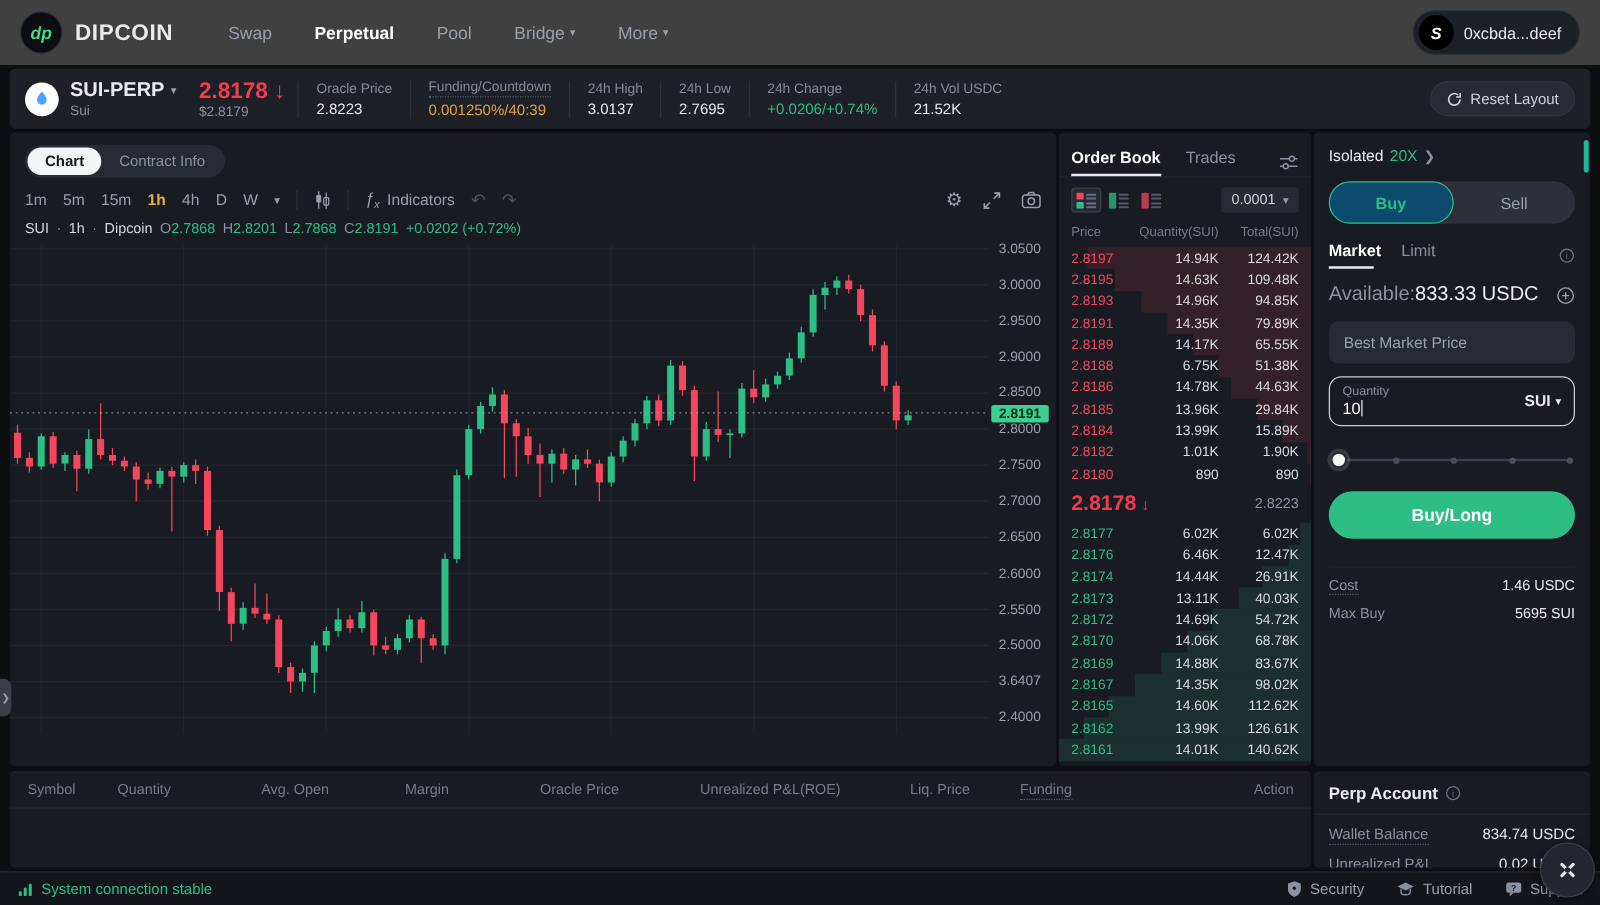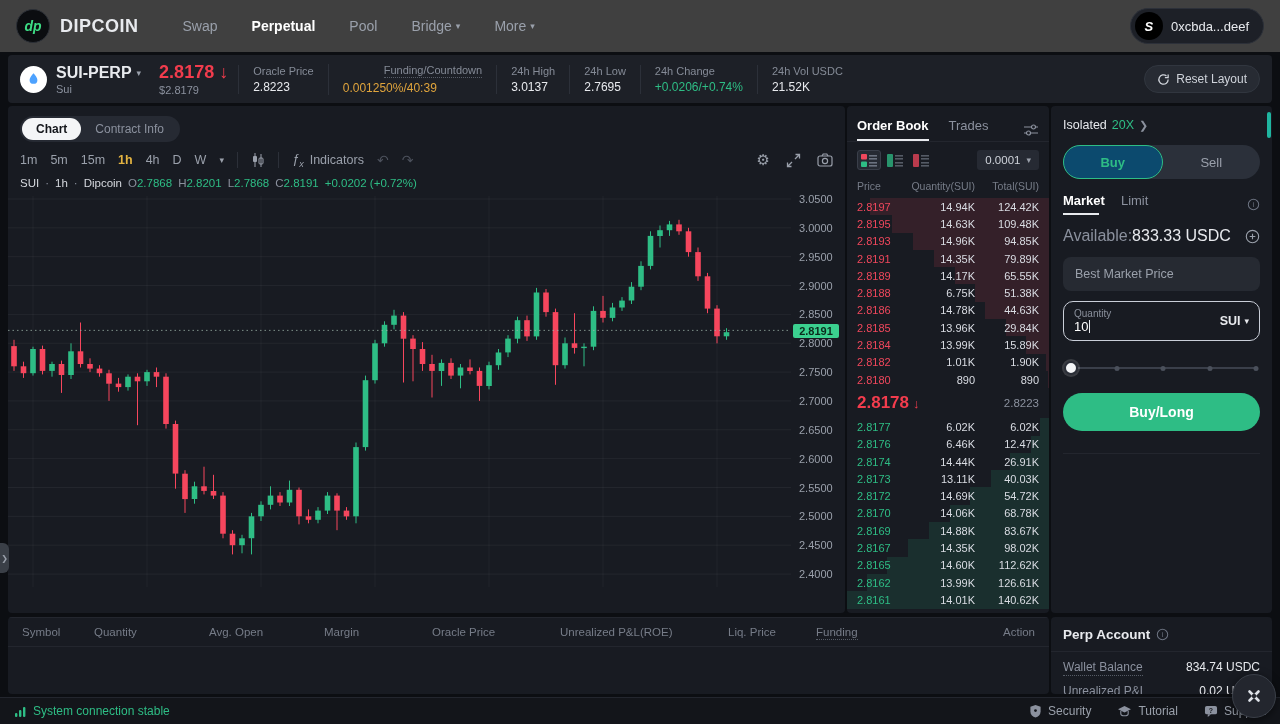--- a/index.html
+++ b/index.html
@@ -27,21 +27,21 @@
   #coin-ic { width:27px; height:27px; border-radius:50%; background:#fff; display:flex; align-items:center; justify-content:center; }
   .sym-block { margin-left:9px; cursor:pointer; }
   #sym-row { font-size:16px; font-weight:800; display:flex; align-items:center; gap:5px; }
   #chain { font-size:11px; color:#8b919e; margin-top:1px; }
   .price-block { margin-left:18px; }
   #last-price { font-size:18px; font-weight:800; color:#f23c4d; }
   #usd-price { font-size:11px; color:#8b919e; margin-top:1px; }
   #stats { display:flex; align-items:center; margin-left:10px; }
   .stat { padding:0 14px; border-left:1px solid #2c3039; }
   .stat-label { font-size:11px; color:#858b97; white-space:nowrap; }
-  .stat-label.dashed { border-bottom:1px dotted #565c66; padding-bottom:1px;margin-left:41px; }
+  .stat-label.dashed { border-bottom:1px dotted #565c66; padding-bottom:1px; }
   .stat-value { font-size:12px; margin-top:3px; color:#e8eaee; white-space:nowrap; }
   .stat-value.orange { color:#e0a43c; } .stat-value.green { color:#2ebd85; }
   #reset-btn { margin-left:auto; height:28px; border-radius:14px; background:#272b33; color:#cfd3da;
     font-size:12px; display:flex; align-items:center; gap:6px; padding:0 12px; cursor:pointer; border:1px solid #31363f;}
   
   .panel { position:absolute; background:#181b22; border-radius:4px; }
   #chart-panel { left:8px; top:106px; width:837px; height:507px; overflow:hidden;}
   #ob-panel    { left:847px; top:106px; width:202px; height:507px; overflow:hidden;}
   #trade-panel { left:1051px; top:106px; width:221px; height:507px; overflow:hidden;}
   #bottom-panel{ left:8px; top:617px; width:1041px; height:77px; overflow:hidden;}
@@ -478,21 +478,21 @@
         <div class="ylab" style="top: 54.7px;">2.9500</div>
         <div class="ylab" style="top: 83.55px;">2.9000</div>
         <div class="ylab" style="top: 112.4px;">2.8500</div>
         <div class="ylab" style="top: 141.25px;">2.8000</div>
         <div class="ylab" style="top: 170.1px;">2.7500</div>
         <div class="ylab" style="top: 198.95px;">2.7000</div>
         <div class="ylab" style="top: 227.8px;">2.6500</div>
         <div class="ylab" style="top: 256.65px;">2.6000</div>
         <div class="ylab" style="top: 285.5px;">2.5500</div>
         <div class="ylab" style="top: 314.35px;">2.5000</div>
-        <div class="ylab" style="top: 343.2px;">2.4500</div>
+        <div class="ylab" style="top: 343.2px;">3.6407</div>
         <div class="ylab" style="top: 372.05px;">2.4000</div>
         <div id="price-tag" style="top: 128.229px;">2.8191</div>
       </div>
 
   </div>
 </div>
 <div id="side-handle">❯</div>
 
 <div id="ob-panel" class="panel">
   <div id="ob-head">
@@ -741,20 +741,30 @@
           <div class="sdot" style="left: 2%;"></div>
           <div class="sdot" style="left: 26.5%;"></div>
           <div class="sdot" style="left: 51%;"></div>
           <div class="sdot" style="left: 75.5%;"></div>
           <div class="sdot" style="left: 100%;"></div>
         </div>
       <div id="sthumb" style="left:2%"></div>
     </div>
     <button id="submit-btn">Buy/Long</button>
     <div id="tp-divider"></div>
+    <div id="tp-details">
+        <div class="tp-detail">
+          <span class="lab dashed">Cost</span>
+          <span class="val">1.46 USDC</span>
+        </div>
+        <div class="tp-detail">
+          <span class="lab">Max Buy</span>
+          <span class="val">5695 SUI</span>
+        </div>
+      </div>
     <div id="tp-scroll"></div>
   </div>
 </div>
 
 <div id="bottom-panel" class="panel">
   <div id="bt-cols">
       <span class="bt-col" style="width: 72px;"><span>Symbol</span></span>
       <span class="bt-col" style="width: 115px;"><span>Quantity</span></span>
       <span class="bt-col" style="width: 115px;"><span>Avg. Open</span></span>
       <span class="bt-col" style="width: 108px;"><span>Margin</span></span>

